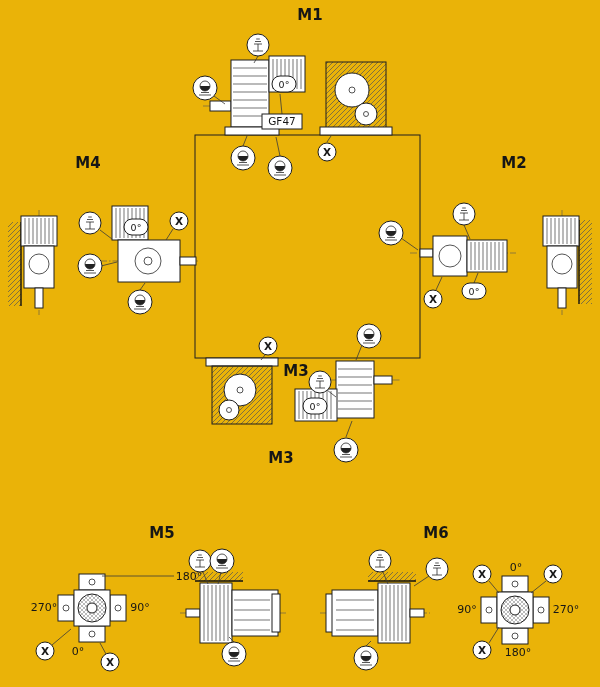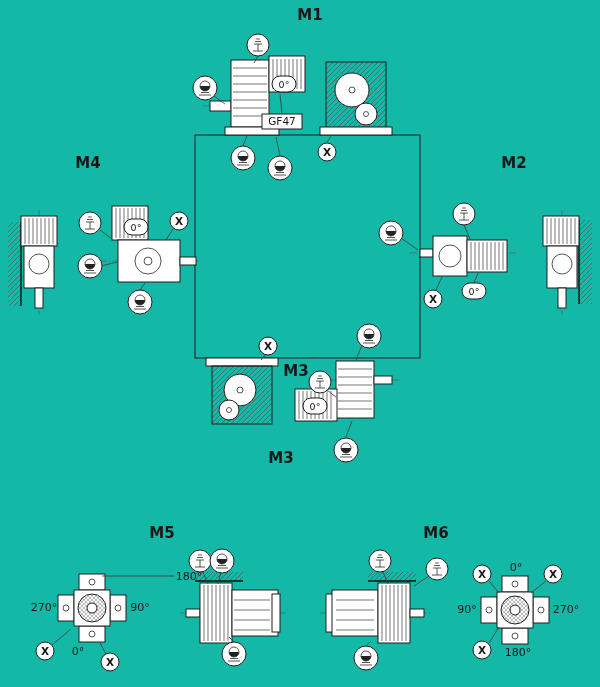--- a/index.html
+++ b/index.html
@@ -1,16 +1,16 @@
 <!DOCTYPE html>
 <html><head>
 <meta charset="utf-8">
 <style>
   html,body{margin:0;padding:0;background:#ffffff;}
-  .stage{width:600px;height:687px;position:relative;background:#14b8a6;overflow:hidden;
+  .stage{width:600px;height:687px;position:relative;background:#eab308;overflow:hidden;
          font-family:"DejaVu Sans","Liberation Sans",sans-serif;}
   svg{display:block;}
   svg text{font-family:"DejaVu Sans","Liberation Sans",sans-serif;fill:#161616;}
   .pos-label{font-size:15px;font-weight:bold;}
   .angle-label{font-size:11px;}
   .x-text{font-size:10.5px;font-weight:bold;}
   .zero-text{font-size:9.5px;}
   .model-text{font-size:10.5px;}
   .ln{stroke:#1f1f1f;fill:none;stroke-width:1;}
   .fw{fill:#ffffff;stroke:#1f1f1f;stroke-width:1;}

